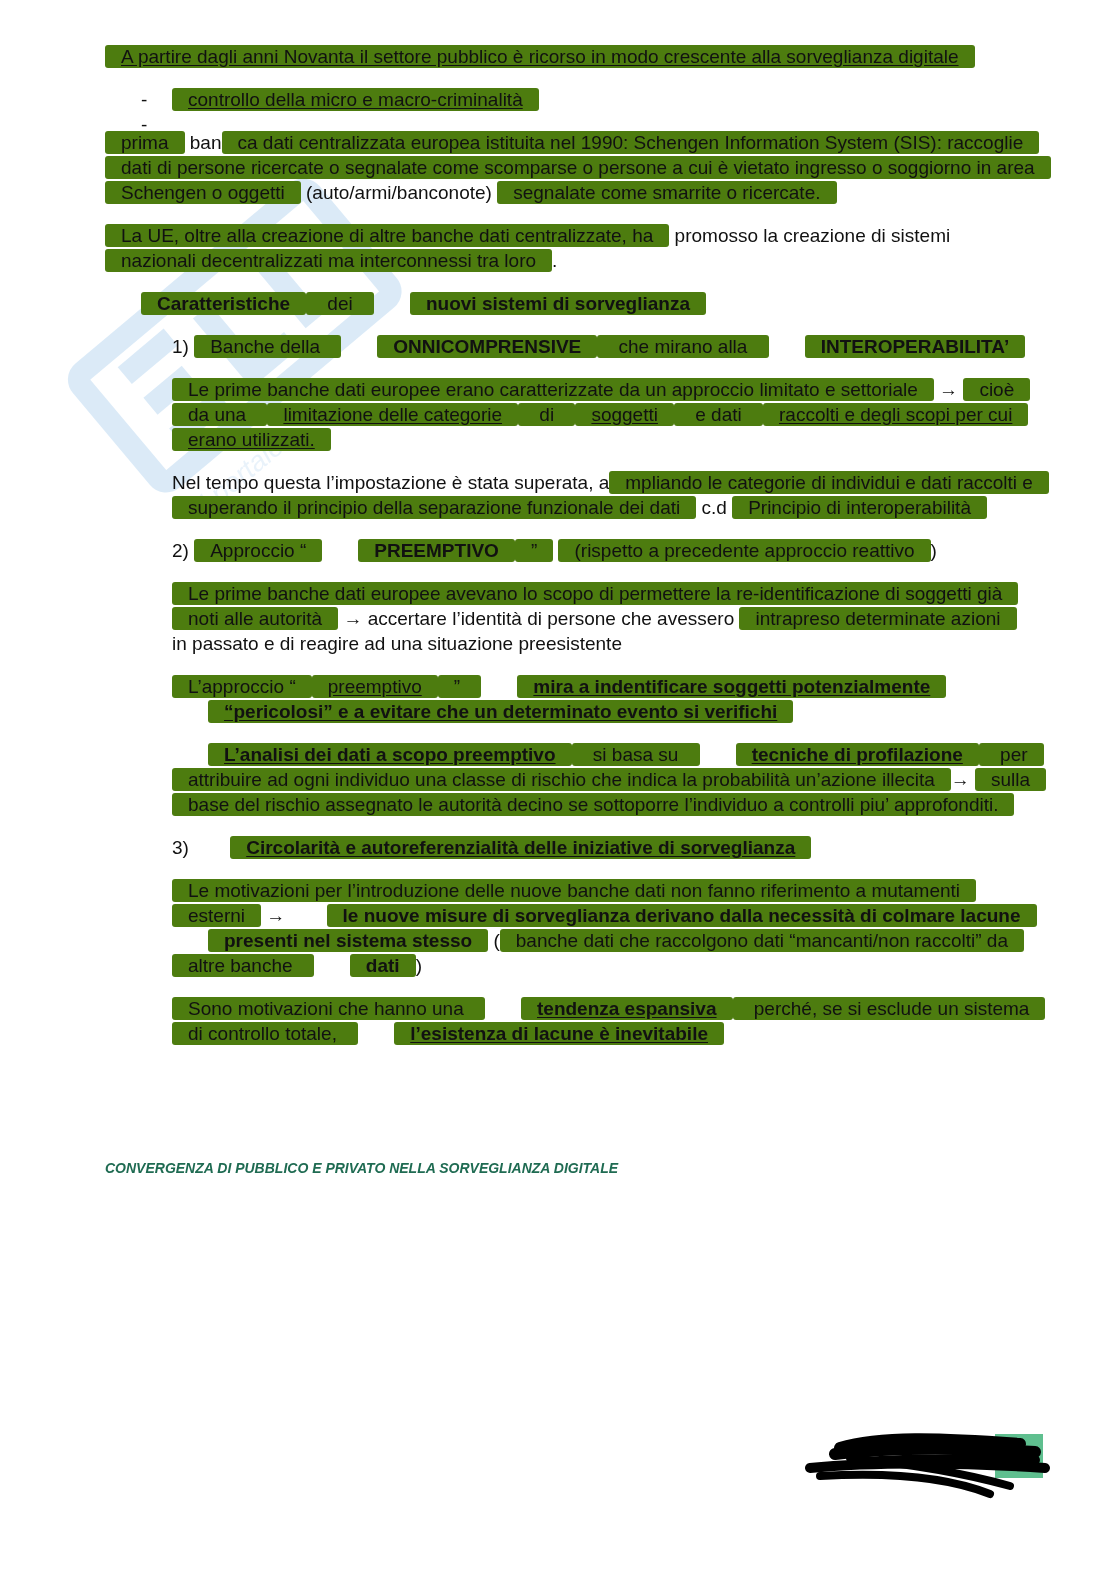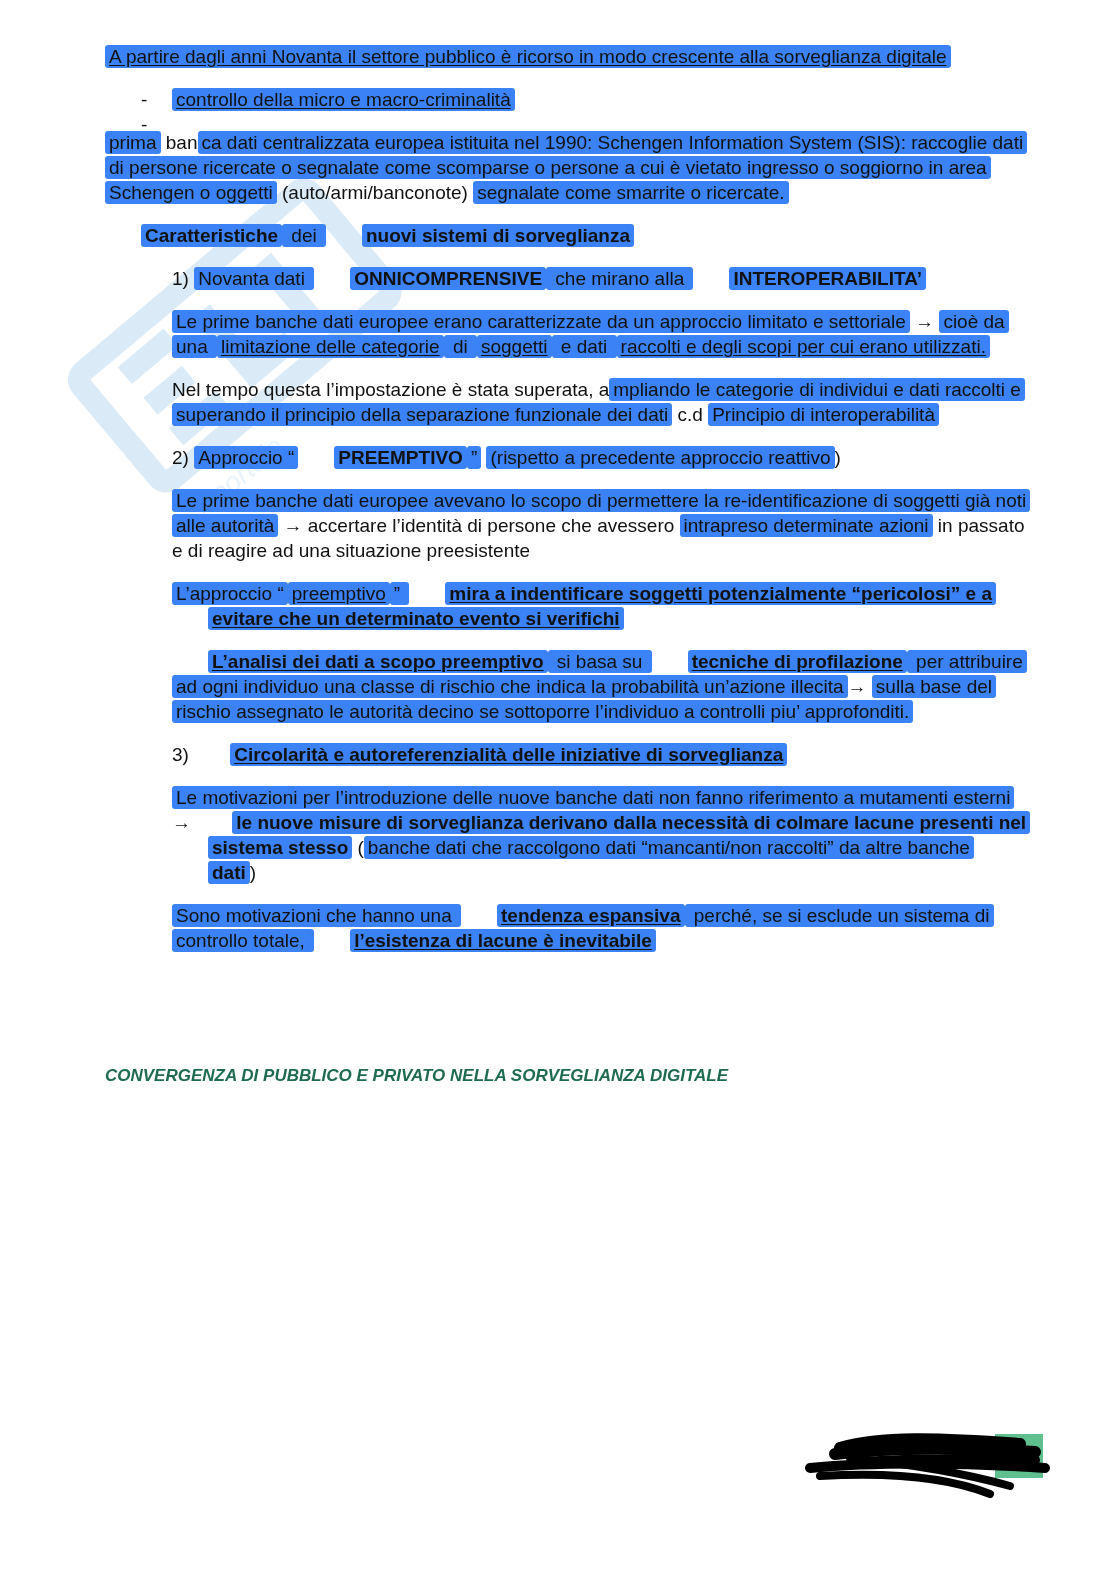--- a/index.html
+++ b/index.html
@@ -7,24 +7,24 @@
          font-family: "Liberation Sans", sans-serif; color: #111; }
   .page { position: absolute; left: 0; top: 0; width: 1116px; height: 1579px; }
   .watermark { position: absolute; left: 30px; top: 150px; width: 430px; height: 380px;
                pointer-events: none; opacity: 0.18; }
   .content { position: absolute; left: 105px; top: 44px; width: 930px; }
   .para { font-size: 19px; line-height: 25px; margin: 0 0 18px 0; }
   .para.indent { margin-left: 67px; }
   .list { margin: 0 0 18px 0; padding: 0; list-style: none; }
   .list li { font-size: 19px; line-height: 25px; position: relative; padding-left: 67px; }
   .list li .dash { position: absolute; left: 36px; top: 0; }
-  .seg.hl { background: #3b82f6; border-radius: 3px; padding: 1px 4px; box-decoration-break: clone; -webkit-box-decoration-break: clone; }
+  .seg.hl { background: #4d7c0f; border-radius: 3px; padding: 1px 16px; box-decoration-break: clone; -webkit-box-decoration-break: clone; }
   .seg.b { font-weight: bold; margin-left: 36px; }
   .seg.u { text-decoration: underline; text-underline-offset: 2px; }
-  .heading { font-size: 17px; line-height: 25px; font-weight: bold; font-style: italic;
+  .heading { font-size: 14px; line-height: 25px; font-weight: bold; font-style: italic;
              color: #1f6b52; margin: 110px 0 18px 0; }
   .footer { position: absolute; left: 790px; top: 1428px; width: 260px; height: 72px; }
   .page-num { position: absolute; left: 205px; top: 6px; width: 48px; height: 44px;
               background: #5fbf8f; color: #e8f7ef; font-size: 18px; line-height: 44px; text-align: center; }
   .scribble { position: absolute; left: 0; top: 0; width: 260px; height: 72px; }
 </style>
 </head>
 <body>
 
 <div class="page">
@@ -39,22 +39,23 @@
     </g>
   </svg>
 
   <div class="content" id="content">
       <p class="para"><span class="seg hl u">A partire dagli anni Novanta il settore pubblico è ricorso in modo crescente alla sorveglianza digitale</span></p>
       <ul class="list">
         <li><span class="dash">-</span><span class="seg hl u">controllo della micro e macro-criminalità</span></li>
         <li><span class="dash">-</span></li>
       </ul>
       <p class="para"><span class="seg hl">prima</span><span class="seg"> ban</span><span class="seg hl">ca dati centralizzata europea istituita nel 1990: Schengen Information System (SIS): raccoglie dati di persone ricercate o segnalate come scomparse o persone a cui è vietato ingresso o soggiorno in area Schengen o oggetti</span><span class="seg"> (auto/armi/banconote) </span><span class="seg hl">segnalate come smarrite o ricercate.</span></p>
+      <p class="para"><span class="seg hl">La UE, oltre alla creazione di altre banche dati centralizzate, ha</span><span class="seg">   promosso la creazione di sistemi </span><span class="seg hl">nazionali decentralizzati ma interconnessi tra loro</span><span class="seg">.</span></p>
       <p class="para"><span class="seg hl b">Caratteristiche</span><span class="seg hl"> dei </span><span class="seg hl b">nuovi sistemi di sorveglianza</span></p>
-      <p class="para indent"><span class="seg">1)  </span><span class="seg hl">Novanta dati </span><span class="seg hl b">ONNICOMPRENSIVE</span><span class="seg hl"> che mirano alla </span><span class="seg hl b">INTEROPERABILITA’</span></p>
+      <p class="para indent"><span class="seg">1)  </span><span class="seg hl">Banche della </span><span class="seg hl b">ONNICOMPRENSIVE</span><span class="seg hl"> che mirano alla </span><span class="seg hl b">INTEROPERABILITA’</span></p>
       <p class="para indent"><span class="seg hl">Le prime banche dati europee erano caratterizzate da un approccio limitato e settoriale</span><span class="seg"> → </span><span class="seg hl">cioè da una </span><span class="seg hl u">limitazione delle categorie</span><span class="seg hl"> di </span><span class="seg hl u">soggetti</span><span class="seg hl"> e dati </span><span class="seg hl u">raccolti e degli scopi per cui erano utilizzati.</span></p>
       <p class="para indent"><span class="seg">Nel tempo questa l’impostazione è stata superata,  a</span><span class="seg hl">mpliando  le categorie di individui e dati raccolti e superando il principio della separazione funzionale dei dati</span><span class="seg"> c.d </span><span class="seg hl">Principio di interoperabilità</span></p>
       <p class="para indent"><span class="seg">2) </span><span class="seg hl">Approccio “</span><span class="seg hl b">PREEMPTIVO</span><span class="seg hl">”</span><span class="seg"> </span><span class="seg hl">(rispetto a precedente approccio reattivo</span><span class="seg">)</span></p>
       <p class="para indent"><span class="seg hl">Le prime banche dati europee avevano lo scopo di permettere la re-identificazione di soggetti già noti alle autorità</span><span class="seg"> → accertare l’identità di persone che avessero </span><span class="seg hl">intrapreso determinate azioni</span><span class="seg"> in passato e di reagire ad una situazione preesistente</span></p>
       <p class="para indent"><span class="seg hl">L’approccio “</span><span class="seg hl u">preemptivo</span><span class="seg hl">” </span><span class="seg hl b u">mira a indentificare soggetti potenzialmente “pericolosi” e a evitare che un determinato evento si verifichi</span></p>
       <p class="para indent"><span class="seg hl b u">L’analisi dei dati a scopo preemptivo</span><span class="seg hl"> si basa su </span><span class="seg hl b u">tecniche di profilazione</span><span class="seg hl"> per attribuire ad ogni individuo una classe di rischio che indica la probabilità un’azione illecita</span><span class="seg">→ </span><span class="seg hl">sulla base del rischio assegnato le autorità decino se sottoporre l’individuo a controlli piu’ approfonditi.</span></p>
       <p class="para indent"><span class="seg">3) </span><span class="seg hl b u">Circolarità e autoreferenzialità delle iniziative di sorveglianza</span></p>
       <p class="para indent"><span class="seg hl">Le motivazioni per l’introduzione delle nuove banche dati non fanno riferimento a mutamenti esterni</span><span class="seg"> →  </span><span class="seg hl b">le nuove misure di sorveglianza derivano dalla necessità di colmare lacune presenti nel sistema stesso</span><span class="seg"> (</span><span class="seg hl">banche dati che raccolgono dati “mancanti/non raccolti” da altre banche </span><span class="seg hl b">dati</span><span class="seg">)</span></p>
       <p class="para indent"><span class="seg hl">Sono motivazioni che hanno una </span><span class="seg hl b u">tendenza espansiva</span><span class="seg hl"> perché, se si esclude un sistema di controllo totale, </span><span class="seg hl b u">l’esistenza di lacune è inevitabile</span></p>
       <h2 class="heading">CONVERGENZA DI PUBBLICO E PRIVATO NELLA SORVEGLIANZA DIGITALE</h2>

